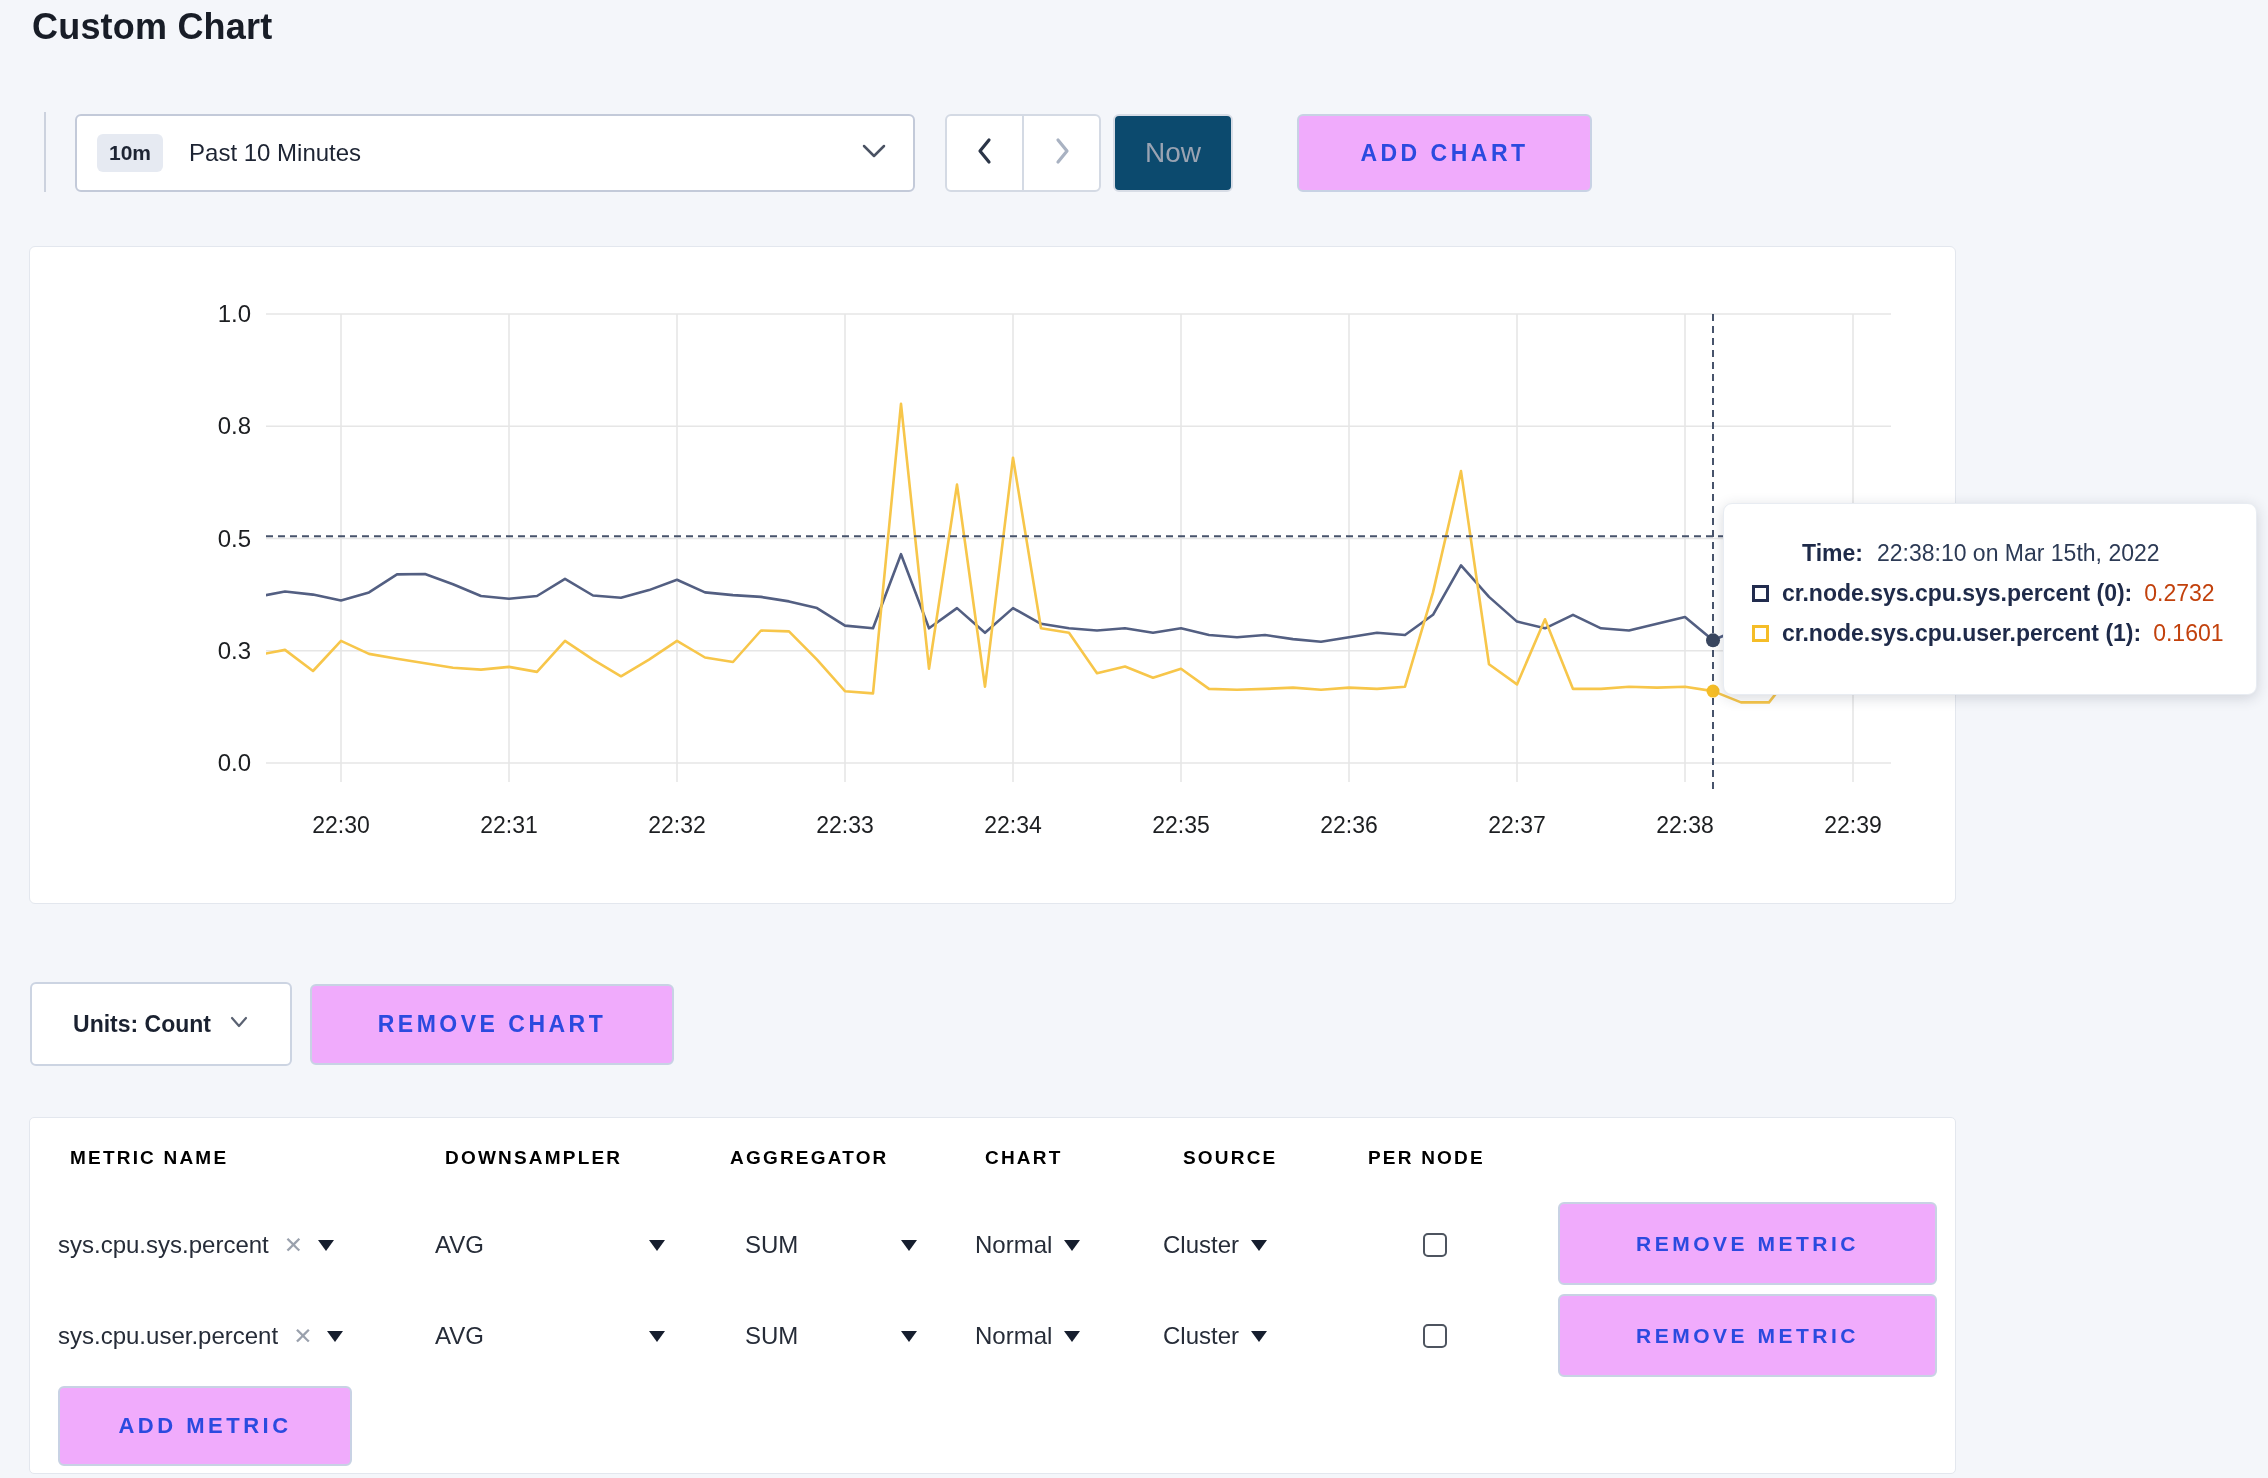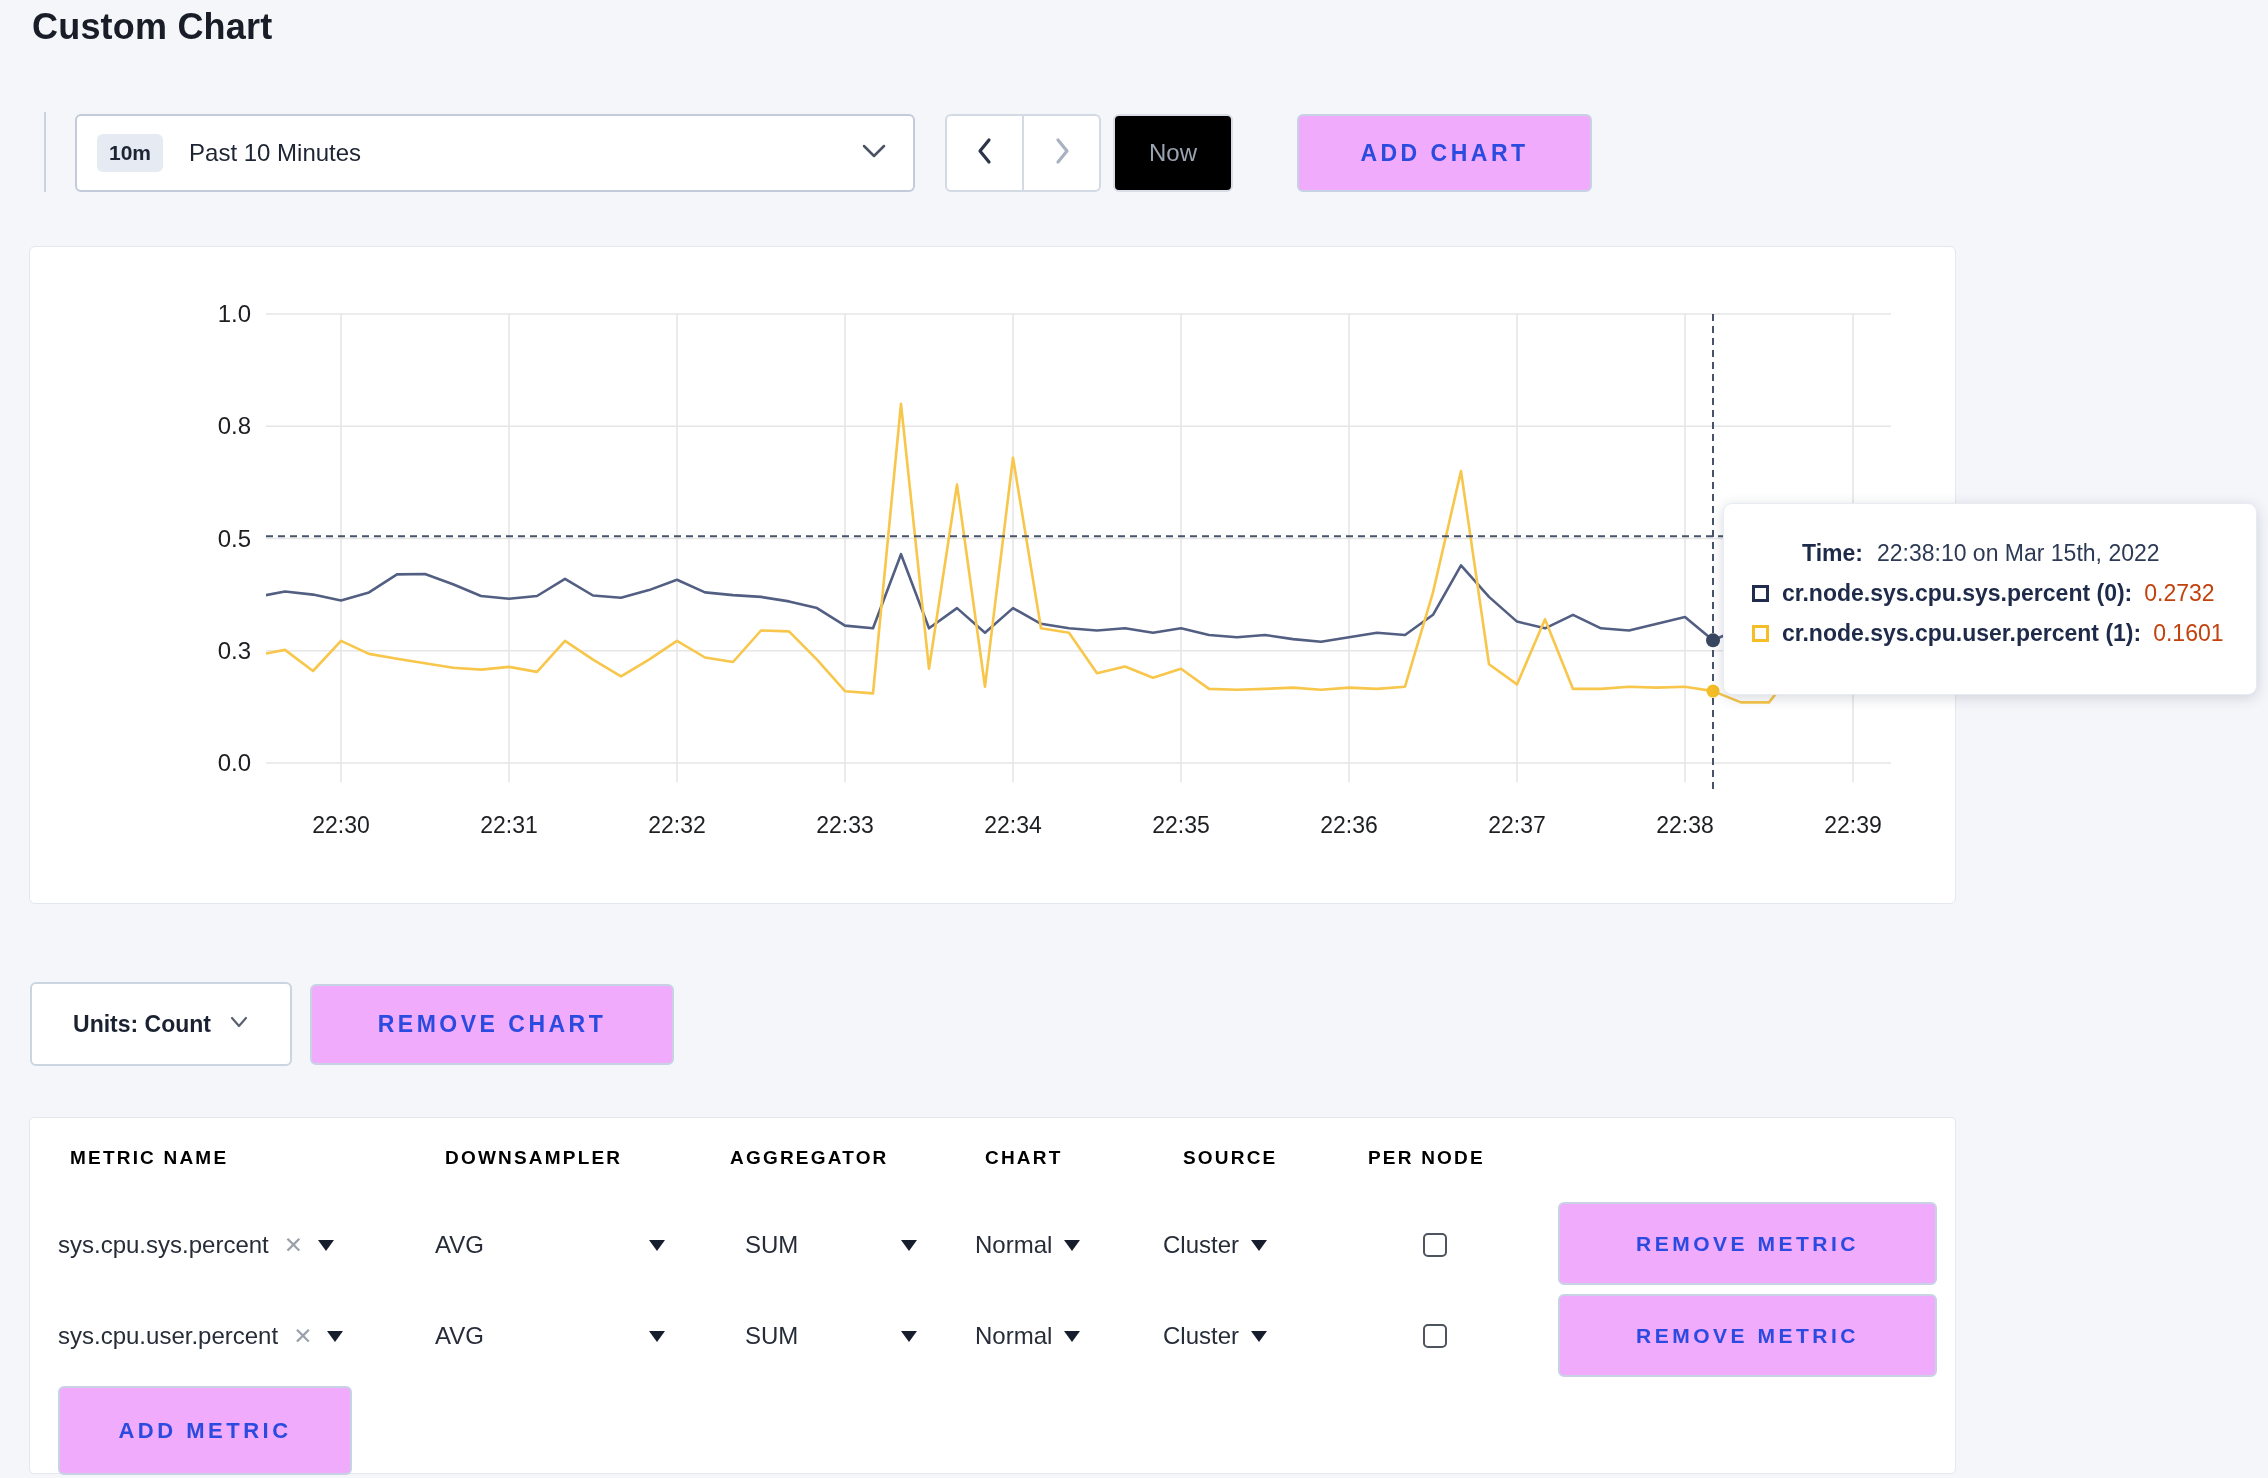--- a/index.html
+++ b/index.html
@@ -13,21 +13,21 @@
   .toolbar-divider { position:absolute; left:44px; top:112px; width:2px; height:80px; background:#ccd2de; }
   .time-dropdown { position:absolute; left:75px; top:114px; width:840px; height:78px; background:#fff; border:2px solid #c3cad9; border-radius:6px; display:flex; align-items:center; padding:0 26px 0 20px; cursor:pointer; }
   .time-badge { background:#e6eaf2; border-radius:6px; padding:7px 12px; font-size:21px; font-weight:700; color:#1d2433; }
   .time-label { margin-left:26px; font-size:24px; color:#1d2433; font-weight:500; flex:1; }
   .chev { display:inline-block; }
 
   .nav-group { position:absolute; left:945px; top:114px; width:156px; height:78px; background:#fff; border:2px solid #d4dae4; border-radius:6px; display:flex; }
   .nav-btn { flex:1; display:flex; align-items:center; justify-content:center; cursor:pointer; }
   .nav-btn + .nav-btn { border-left:2px solid #d4dae4; }
 
-  .now-btn { position:absolute; left:1113px; top:114px; width:120px; height:78px; background:#000000; border:2px solid #d8dde6; border-radius:6px; color:#9aa3b2; font-size:24px; display:flex; align-items:center; justify-content:center; }
+  .now-btn { position:absolute; left:1113px; top:114px; width:120px; height:78px; background:#0c4a6e; border:2px solid #d8dde6; border-radius:6px; color:#9aa3b2; font-size:28px; display:flex; align-items:center; justify-content:center; }
 
   .btn-blue { background:#f0abfc; border:2px solid #c8d2e4; border-radius:6px; color:#2b4adf; font-weight:700; letter-spacing:3.5px; display:flex; align-items:center; justify-content:center; cursor:pointer; }
   .add-chart-btn { position:absolute; left:1297px; top:114px; width:295px; height:78px; font-size:23px; }
 
   
   .chart-card { position:absolute; left:29px; top:246px; width:1927px; height:658px; background:#fff; border:1px solid #e3e7ee; border-radius:6px; }
   .chart-card svg { position:absolute; left:0; top:0; }
 
   
   .chart-tooltip { position:absolute; left:1723px; top:503px; width:534px; height:192px; background:#fff; border:1px solid #e8ecf2; border-radius:9px; box-shadow:0 3px 14px rgba(40,50,70,.18); padding:20px 24px 0 28px; display:flex; flex-direction:column; gap:13px; z-index:5; }
@@ -53,21 +53,21 @@
   .col-metric { left:58px; gap:15px; cursor:pointer; }
   .col-ds  { left:435px; width:230px; justify-content:space-between; cursor:pointer; }
   .col-ag  { left:745px; width:172px; justify-content:space-between; cursor:pointer; }
   .col-rate{ left:975px; gap:12px; cursor:pointer; }
   .col-src { left:1163px; gap:12px; cursor:pointer; }
   .x-icon { color:#9aa1ad; font-size:23px; }
   .tri { width:0; height:0; border-left:8px solid transparent; border-right:8px solid transparent; border-top:11px solid #161e2e; display:inline-block; }
   .checkbox { position:absolute; left:1423px; top:28px; width:24px; height:24px; border:2px solid #4d545f; border-radius:5px; background:#fff; cursor:pointer; }
   .remove-metric-btn { position:absolute; left:1558px; width:379px; height:83px; font-size:21px; }
   .rm1 { top:1202px; } .rm2 { top:1294px; }
-  .add-metric-btn { position:absolute; left:58px; top:1386px; width:294px; height:89px; font-size:22px; }
+  .add-metric-btn { position:absolute; left:58px; top:1386px; width:294px; height:80px; font-size:22px; }
 </style>
 </head>
 <body>
 
 <div class="page">
 
   <div class="page-title">Custom Chart</div>
 
   <div class="toolbar-divider"></div>
 

